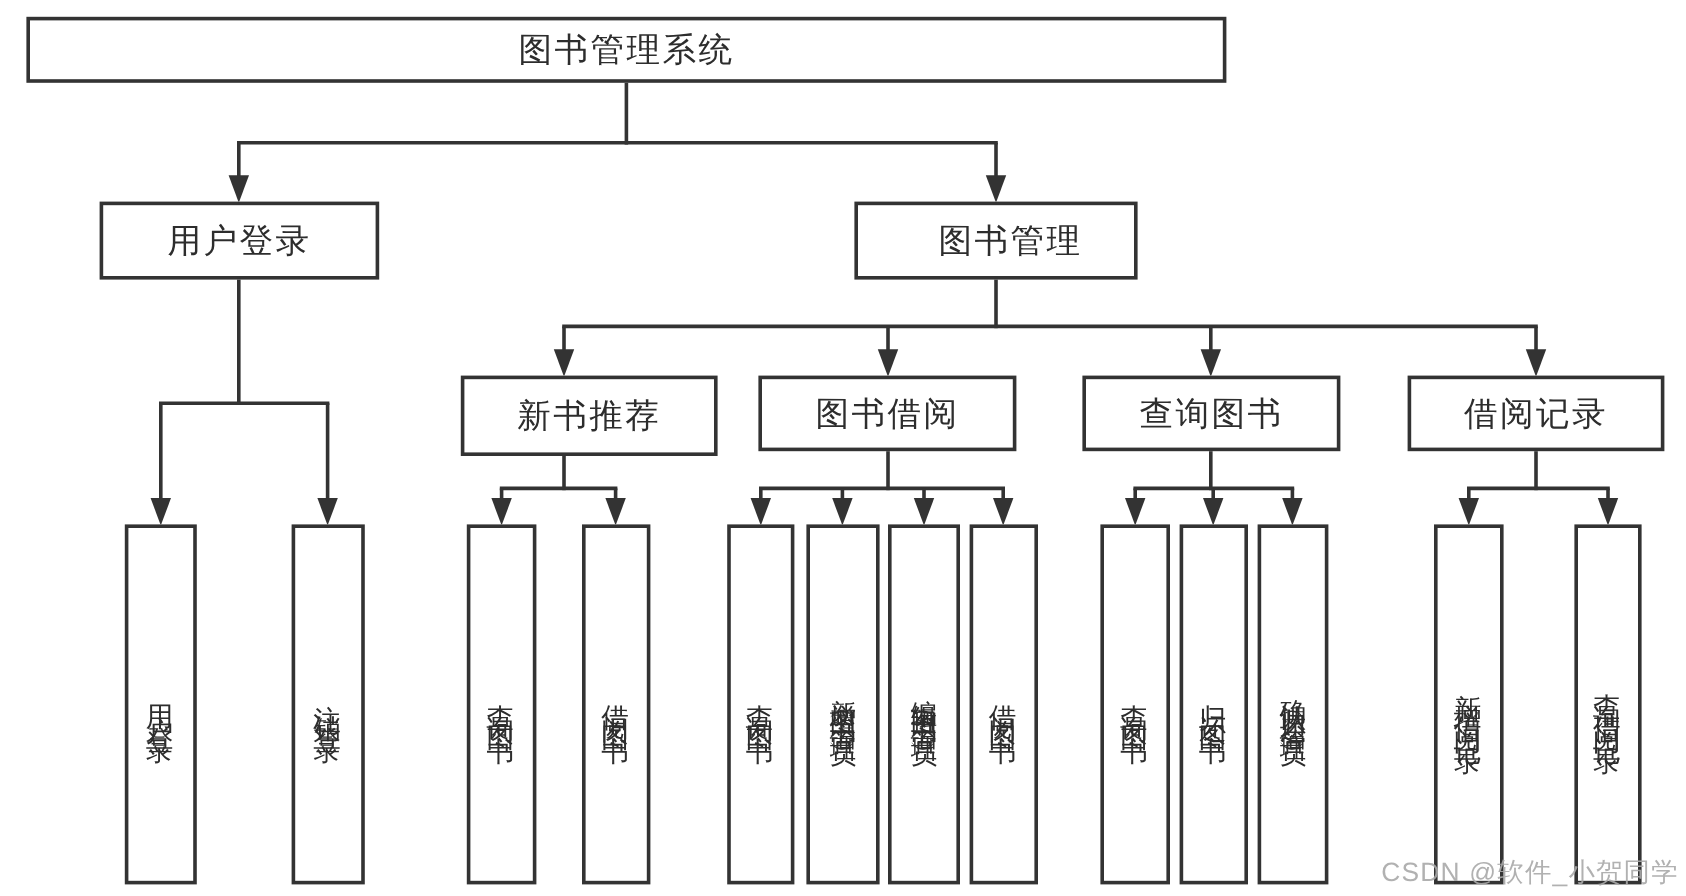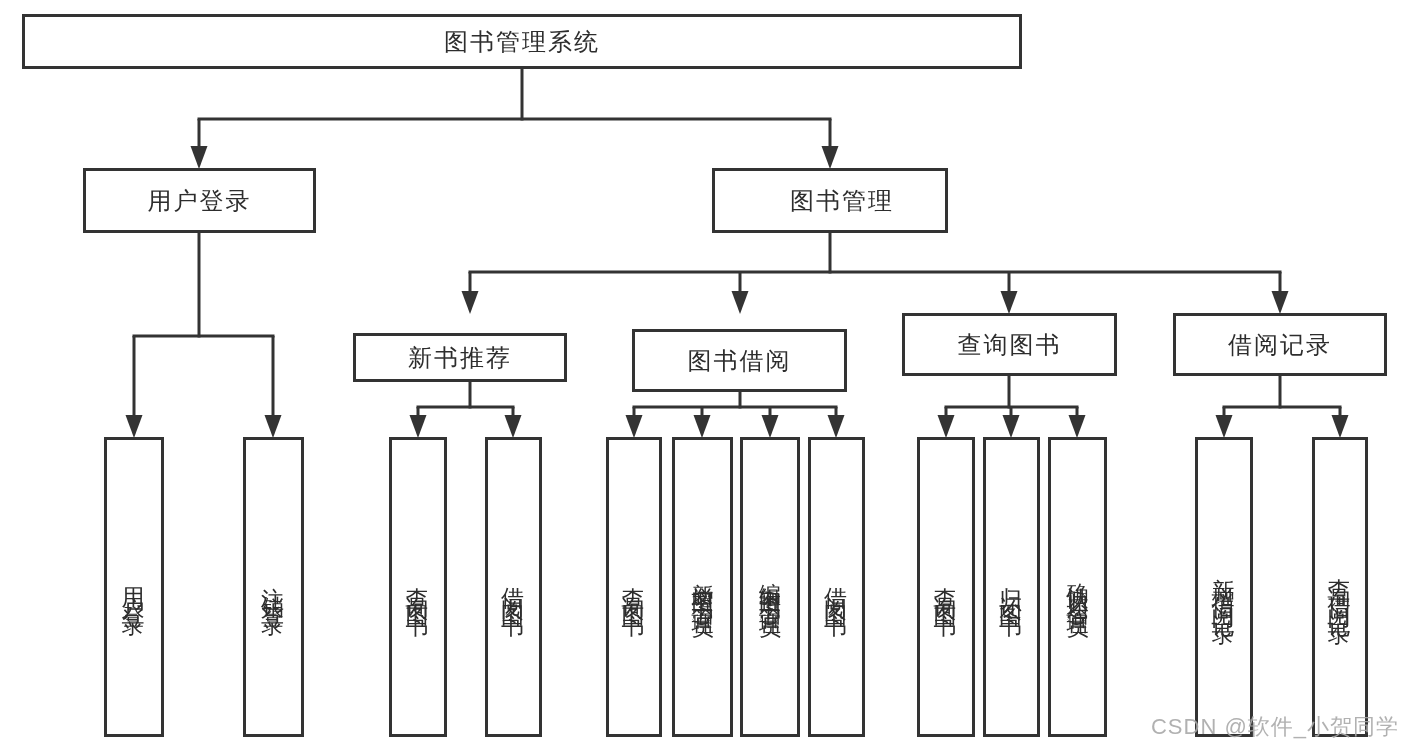--- a/index.html
+++ b/index.html
@@ -24,21 +24,21 @@
     position: absolute;
     background: #ffffff;
     border: 3px solid #333333;
     display: flex;
     align-items: center;
     justify-content: center;
     z-index: 2;
   }
 
   .h-label {
-    font-size: 24px;
+    font-size: 28px;
     letter-spacing: 2px;
     color: #2d2d2d;
     white-space: nowrap;
   }
 
   .v-label {
     writing-mode: vertical-rl;
     text-orientation: mixed;
     font-size: 23px;
     letter-spacing: 9px;
@@ -48,22 +48,22 @@
   .v-label.dense {
     font-size: 22px;
     letter-spacing: 5px;
   }
 
   
   .n-root        { left:   22px; top:  14px; width: 1000px; height: 55px; }
   .n-user-login  { left:   83px; top: 168px; width: 233px; height: 65px; }
   .n-book-mgmt   { left:  712px; top: 168px; width: 236px; height: 65px; padding-left: 24px; }
 
-  .n-new-book    { left:  353px; top: 313px; width: 214px; height: 49px; margin-top: 20px; }
-  .n-book-borrow { left:  632px; top: 313px; width: 215px; height: 63px; margin-top: 16px; }
+  .n-new-book    { left:  384px; top: 313px; width: 214px; height: 67px; }
+  .n-book-borrow { left:  632px; top: 313px; width: 215px; height: 63px; }
   .n-cur-borrow  { left:  902px; top: 313px; width: 215px; height: 63px; }
   .n-borrow-rec  { left: 1173px; top: 313px; width: 214px; height: 63px; }
 
   .leaf { top: 437px; height: 300px; }
   .n-l1  { left:  104px; width: 60px; }
   .n-l2  { left:  243px; width: 61px; }
   .n-l3  { left:  389px; width: 58px; }
   .n-l4  { left:  485px; width: 57px; }
   .n-l5  { left:  606px; width: 56px; }
   .n-l6  { left:  672px; width: 61px; }

